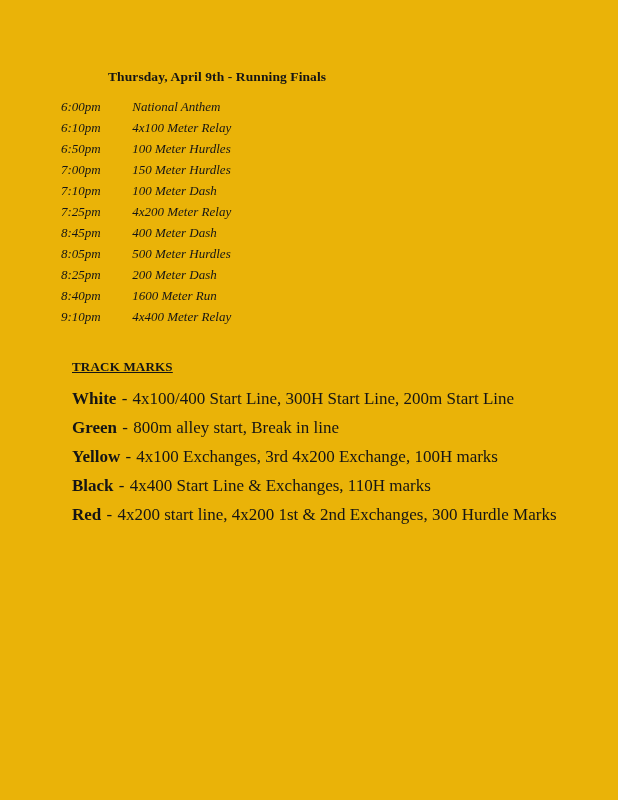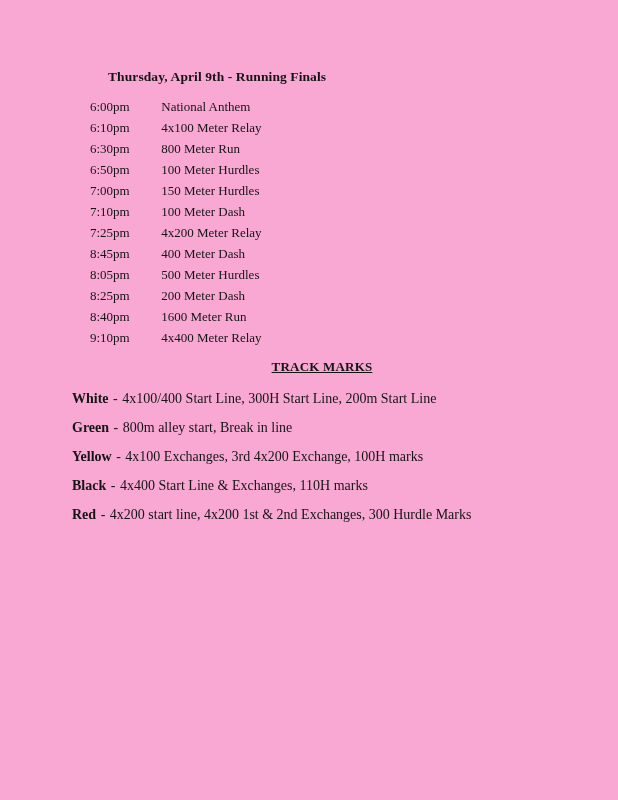--- a/index.html
+++ b/index.html
@@ -4,35 +4,36 @@
 <style>
   html, body { margin: 0; padding: 0; }
   body {
     width: 618px; height: 800px;
     background: #ffffff;
     font-family: "Liberation Serif", serif;
     color: #151515;
     position: relative;
     overflow: hidden;
   }
-  .page { position: absolute; inset: 0; background: #f9a8d4; }
+  .page { position: absolute; inset: 0; background: #eab308; }
 
   .doc-title {
     position: absolute;
     left: 108px; top: 69px;
     font-size: 13.5px;
     font-weight: bold;
     letter-spacing: 0.1px;
     white-space: nowrap;
   }
 
   .schedule {
     position: absolute;
-    left: 90px; top: 96px;
+    left: 61px; top: 96px;
     width: 460px;
+    font-style: italic;
   }
   .sched-row {
     height: 21px;
     line-height: 21px;
     font-size: 13px;
     white-space: nowrap;
   }
   .sched-row .time {
     display: inline-block;
     width: 68px;
@@ -43,26 +44,25 @@
     position: absolute;
     left: 72px; top: 359px;
     width: 500px;
   }
   .tm-heading {
     font-size: 13px;
     font-weight: bold;
     text-decoration: underline;
     letter-spacing: 0.2px;
     margin-bottom: 9px;
-    text-align: center;
   }
   .tm-item {
     height: 29px;
     line-height: 29px;
-    font-size: 14px;
+    font-size: 17px;
     white-space: nowrap;
   }
   .tm-item .tm-color { font-weight: bold; }
   .tm-item .tm-sep { margin: 0 1px; }
 </style>
 </head>
 <body>
 
 <div class="page">
 
@@ -72,24 +72,20 @@
   <div class="sched-row">
     <span class="time">6:00pm</span>
     <span class="event">National Anthem</span>
   </div>
 
   <div class="sched-row">
     <span class="time">6:10pm</span>
     <span class="event">4x100 Meter Relay</span>
   </div>
 
-  <div class="sched-row">
-    <span class="time">6:30pm</span>
-    <span class="event">800 Meter Run</span>
-  </div>
 
   <div class="sched-row">
     <span class="time">6:50pm</span>
     <span class="event">100 Meter Hurdles</span>
   </div>
 
   <div class="sched-row">
     <span class="time">7:00pm</span>
     <span class="event">150 Meter Hurdles</span>
   </div>

